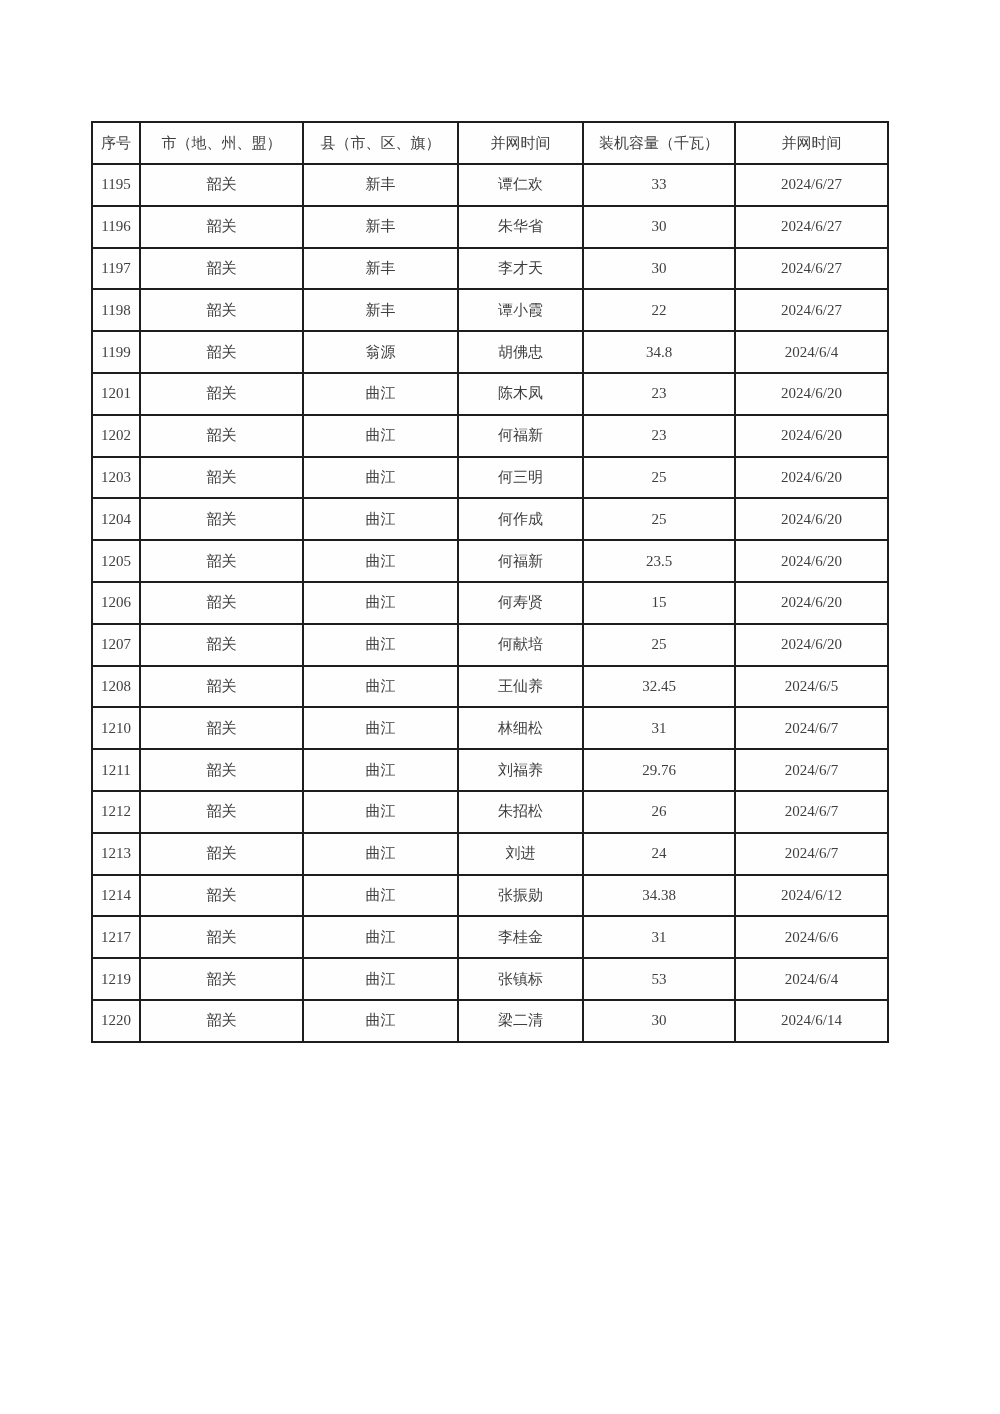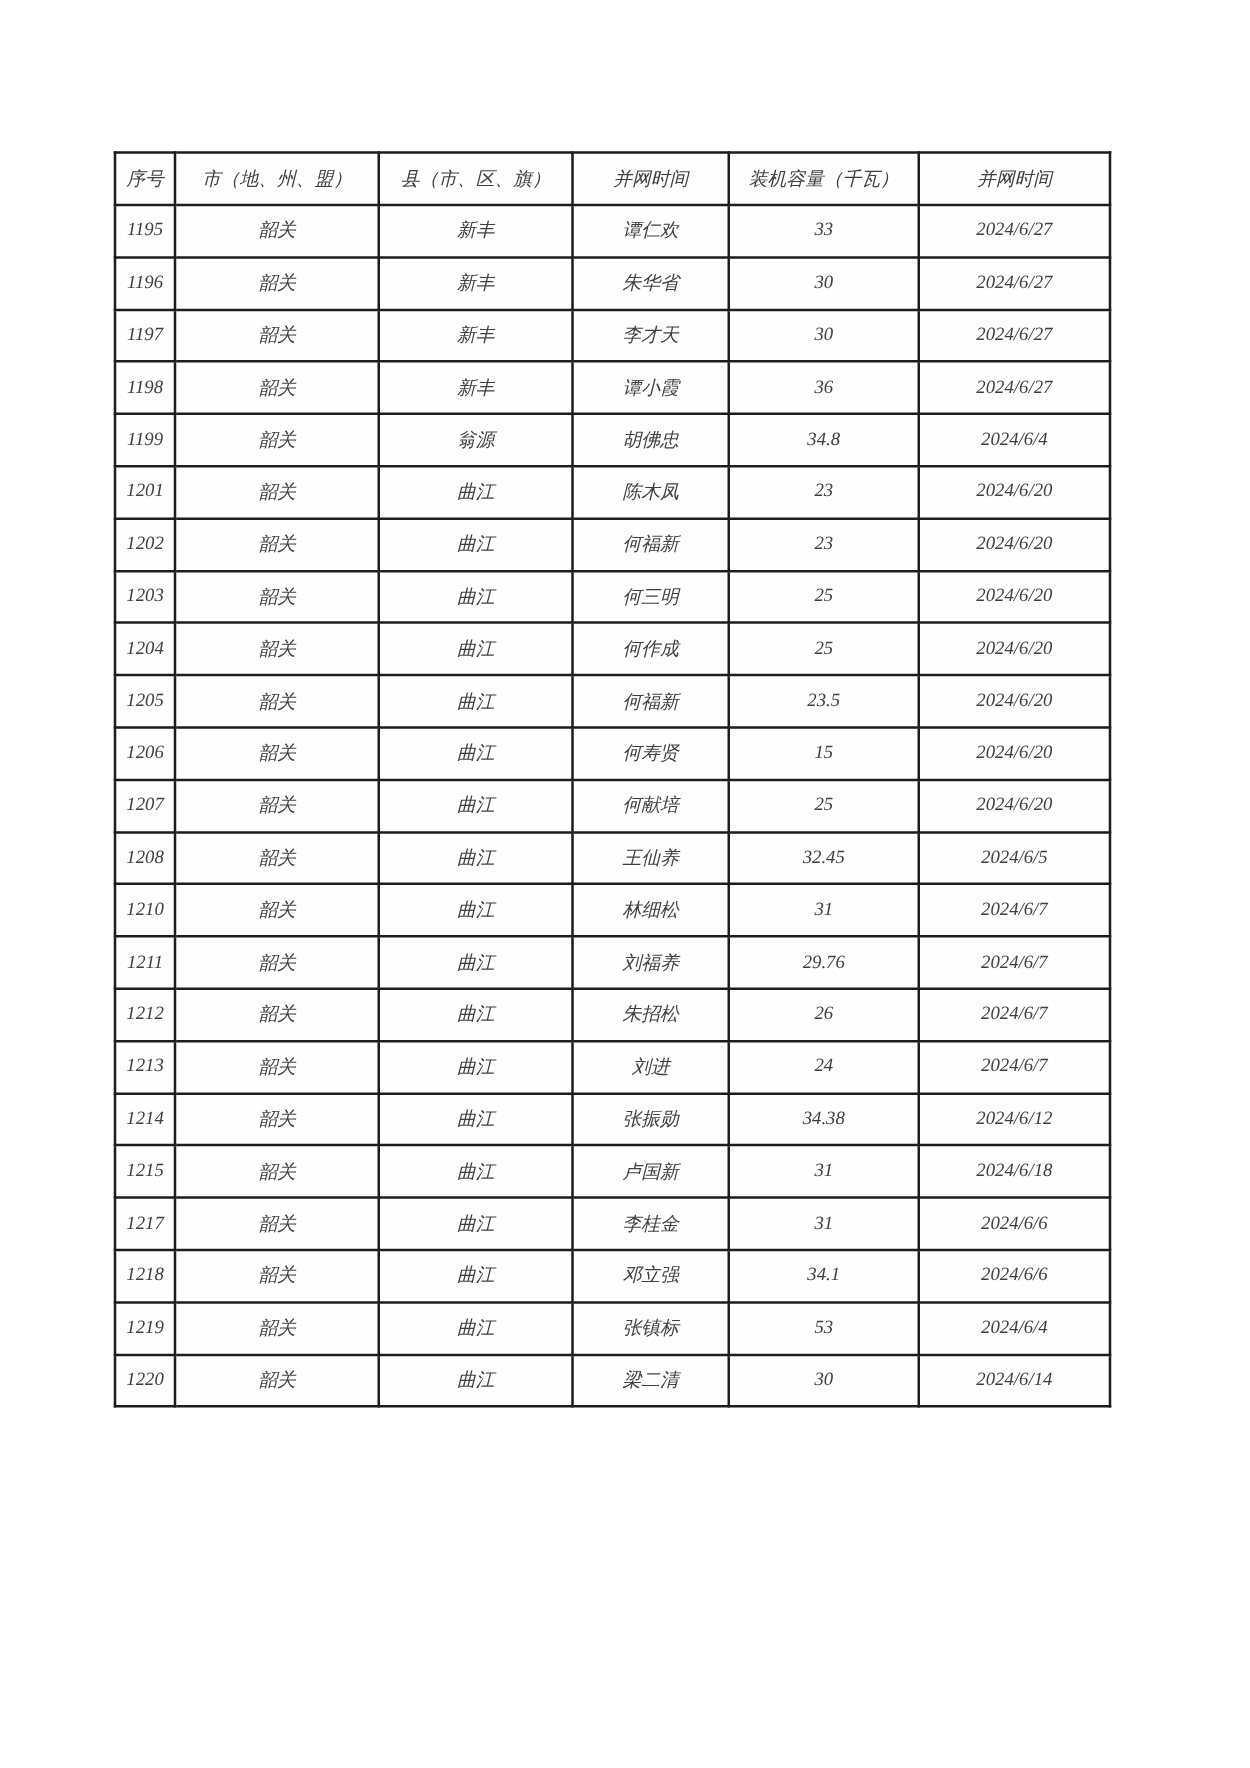--- a/index.html
+++ b/index.html
@@ -18,21 +18,20 @@
     overflow: hidden;
   }
   table.grid {
     position: absolute;
     left: 91px;
     top: 121px;
     border-collapse: collapse;
     table-layout: fixed;
     width: 796px;
     background: #fefefe;
-    font-style: italic;
   }
   table.grid th,
   table.grid td {
     border: 2px solid #1d1d1d;
     text-align: center;
     vertical-align: middle;
     font-size: 15px;
     font-weight: normal;
     color: #3f3f3f;
     white-space: nowrap;
@@ -93,21 +92,21 @@
           <td>新丰</td>
           <td>李才天</td>
           <td>30</td>
           <td>2024/6/27</td>
         </tr>
         <tr>
           <td>1198</td>
           <td>韶关</td>
           <td>新丰</td>
           <td>谭小霞</td>
-          <td>36</td>
+          <td>22</td>
           <td>2024/6/27</td>
         </tr>
         <tr>
           <td>1199</td>
           <td>韶关</td>
           <td>翁源</td>
           <td>胡佛忠</td>
           <td>34.8</td>
           <td>2024/6/4</td>
         </tr>
@@ -209,41 +208,25 @@
         </tr>
         <tr>
           <td>1214</td>
           <td>韶关</td>
           <td>曲江</td>
           <td>张振勋</td>
           <td>34.38</td>
           <td>2024/6/12</td>
         </tr>
         <tr>
-          <td>1215</td>
-          <td>韶关</td>
-          <td>曲江</td>
-          <td>卢国新</td>
-          <td>31</td>
-          <td>2024/6/18</td>
-        </tr>
-        <tr>
           <td>1217</td>
           <td>韶关</td>
           <td>曲江</td>
           <td>李桂金</td>
           <td>31</td>
-          <td>2024/6/6</td>
-        </tr>
-        <tr>
-          <td>1218</td>
-          <td>韶关</td>
-          <td>曲江</td>
-          <td>邓立强</td>
-          <td>34.1</td>
           <td>2024/6/6</td>
         </tr>
         <tr>
           <td>1219</td>
           <td>韶关</td>
           <td>曲江</td>
           <td>张镇标</td>
           <td>53</td>
           <td>2024/6/4</td>
         </tr>

